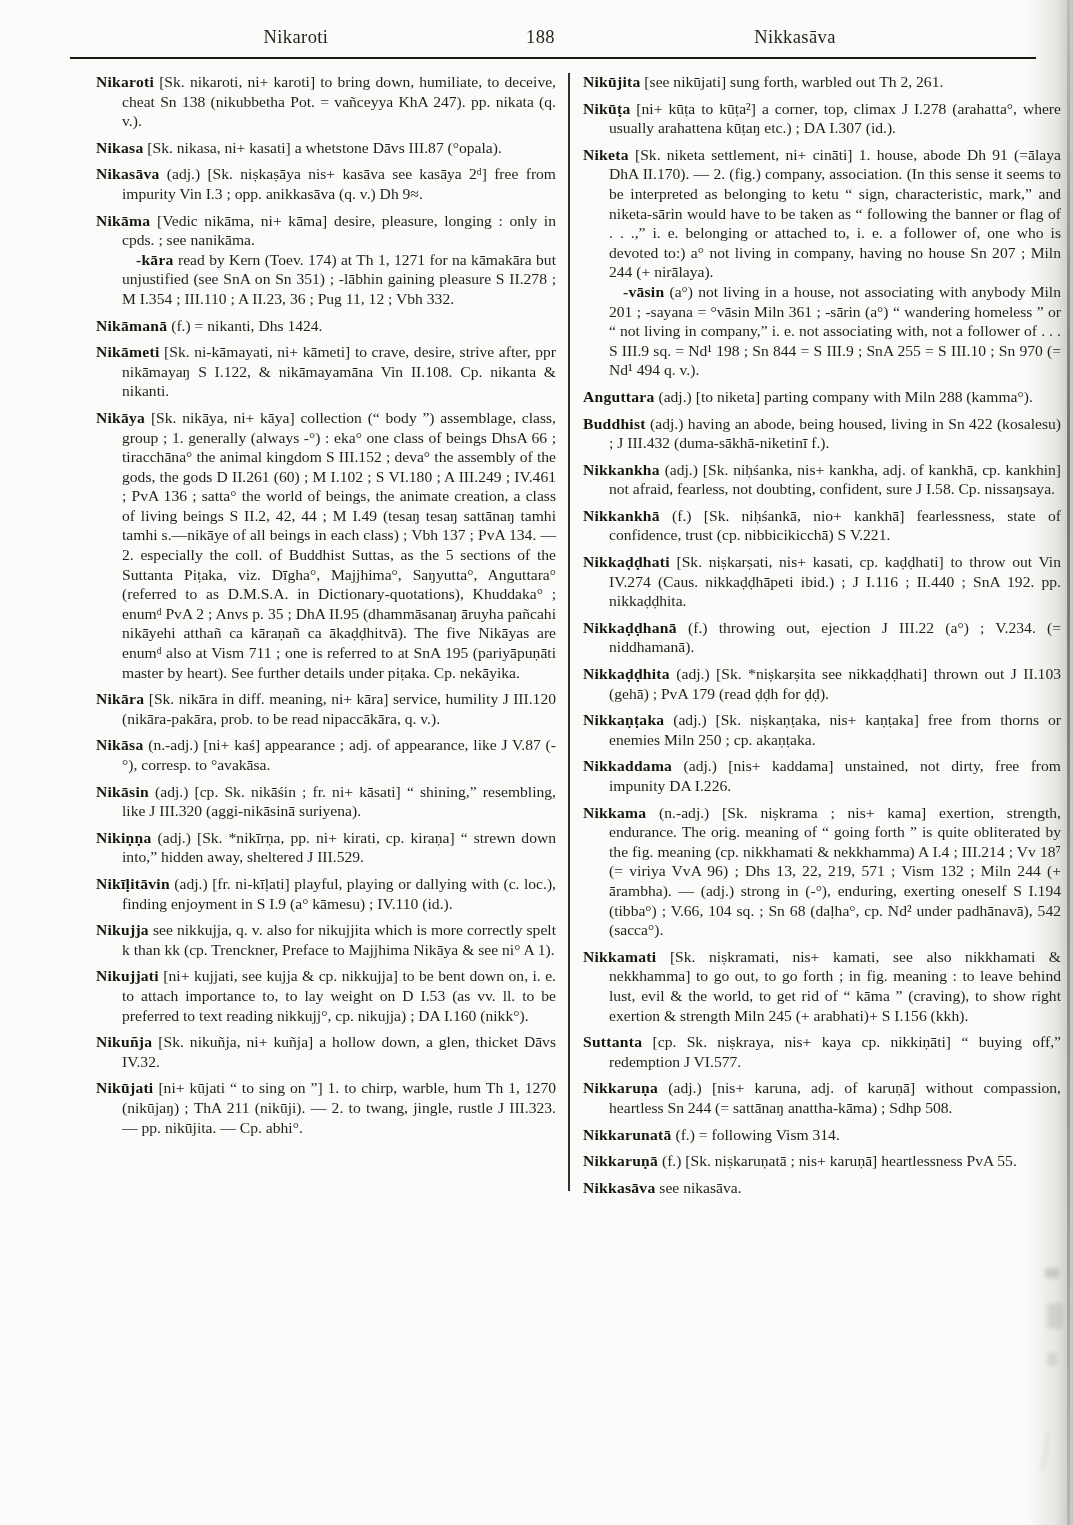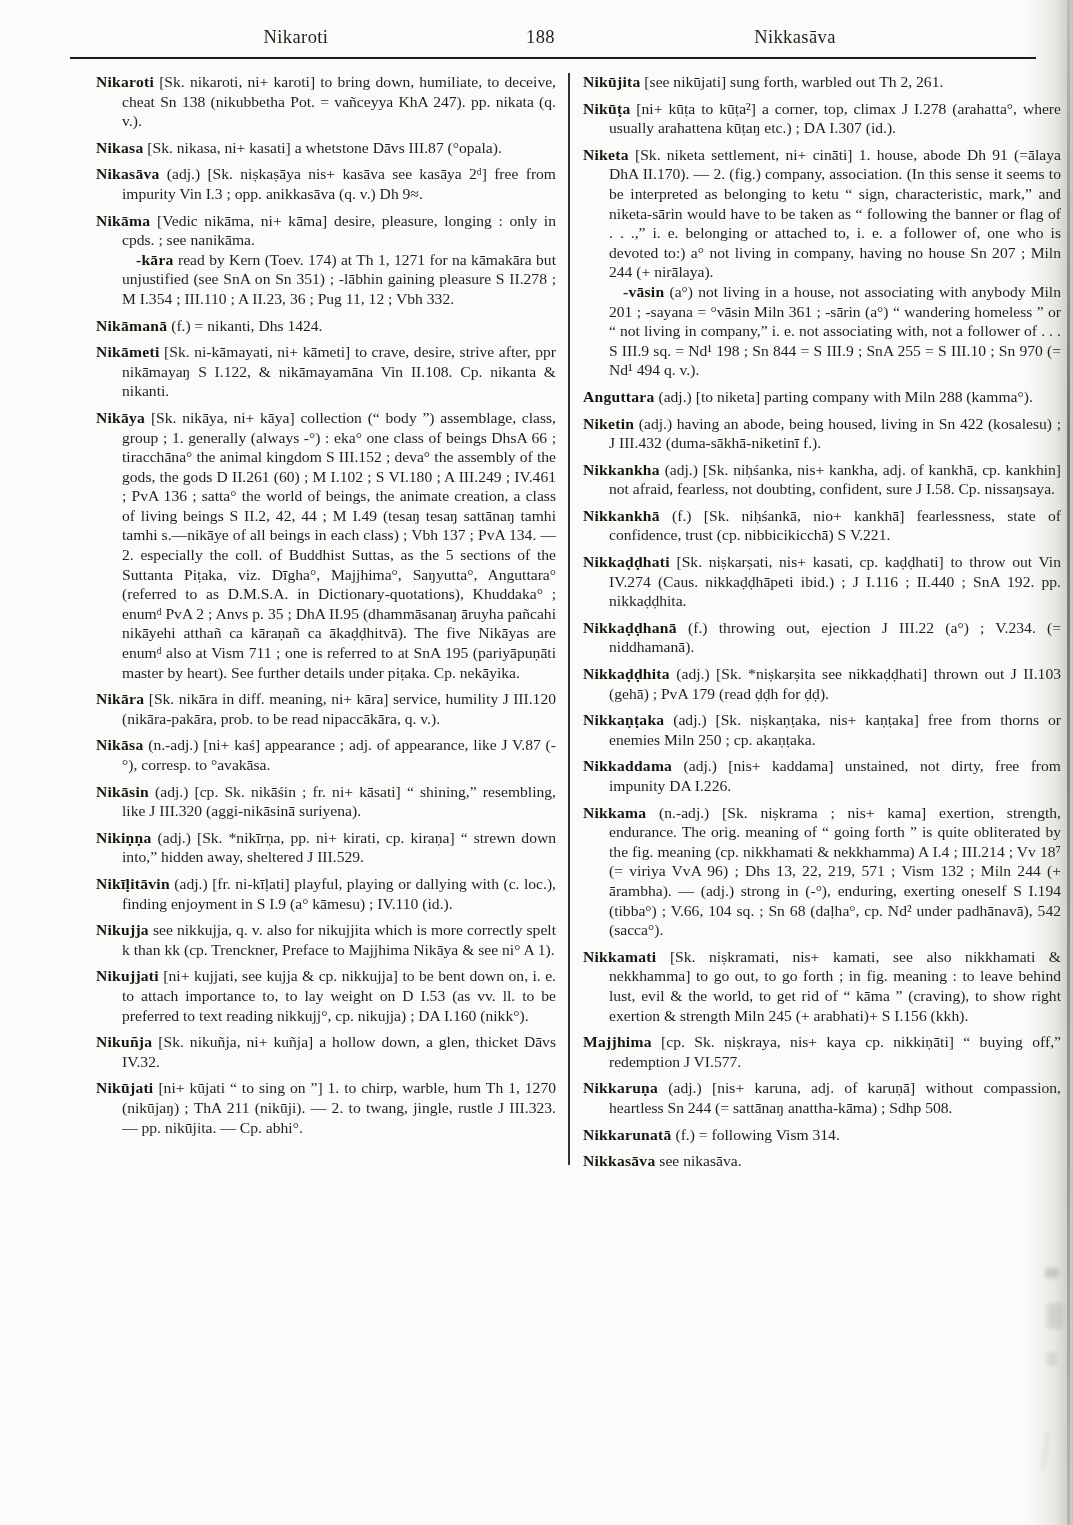--- a/index.html
+++ b/index.html
@@ -108,46 +108,47 @@
 
           <p class="entry"><b class="hw">Nikūjita</b><span> [see nikūjati] sung forth, warbled out Th 2, 261.</span></p>
 
           <p class="entry"><b class="hw">Nikūṭa</b><span> [ni+ kūṭa to kūṭa²] a corner, top, climax J I.278 (arahatta°, where usually arahattena kūṭaŋ etc.) ; DA I.307 (id.).</span></p>
 
           <p class="entry"><b class="hw">Niketa</b><span> [Sk. niketa settlement, ni+ cināti] 1. house, abode Dh 91 (=ālaya DhA II.170). — 2. (fig.) company, association.  (In this sense it seems to be interpreted as belonging to ketu “ sign, characteristic, mark,” and niketa-sārin would have to be taken as “ following the banner or flag of . . .,” i. e. belonging or attached to, i. e. a follower of, one who is devoted to:)   a° not living in company, having no house Sn 207 ; Miln 244 (+ nirālaya).</span></p>
           <p class="sub"><b class="hw">-vāsin</b><span> (a°) not living in a house, not associating with anybody Miln 201 ; -sayana = °vāsin Miln 361 ; -sārin (a°) “ wandering homeless ” or “ not living in company,” i. e. not associating with, not a follower of . . . S III.9 sq. = Nd¹ 198 ; Sn 844 = S III.9 ; SnA 255 = S III.10 ; Sn 970 (= Nd¹ 494 q. v.).</span></p>
 
           <p class="entry"><b class="hw">Anguttara</b><span> (adj.) [to niketa] parting company with Miln 288 (kamma°).</span></p>
 
-          <p class="entry"><b class="hw">Niketin</b><span> (adj.) having an abode, being housed, living in Sn 422 (kosalesu) ; J III.432 (duma-sākhā-niketinī f.).</span></p>
+          <p class="entry"><b class="hw">Buddhist</b><span> (adj.) having an abode, being housed, living in Sn 422 (kosalesu) ; J III.432 (duma-sākhā-niketinī f.).</span></p>
 
           <p class="entry"><b class="hw">Nikkankha</b><span> (adj.) [Sk. niḥśanka, nis+ kankha, adj. of kankhā, cp. kankhin] not afraid, fearless, not doubting, confident, sure J I.58.   Cp. nissaŋsaya.</span></p>
 
           <p class="entry"><b class="hw">Nikkankhā</b><span> (f.) [Sk. niḥśankā, nio+ kankhā] fearlessness, state of confidence, trust (cp. nibbicikicchā) S V.221.</span></p>
 
           <p class="entry"><b class="hw">Nikkaḍḍhati</b><span> [Sk. niṣkarṣati, nis+ kasati, cp. kaḍḍhati] to throw out Vin IV.274 (Caus. nikkaḍḍhāpeti ibid.) ; J I.116 ; II.440 ; SnA 192.   pp. nikkaḍḍhita.</span></p>
 
           <p class="entry"><b class="hw">Nikkaḍḍhanā</b><span> (f.) throwing out, ejection J III.22 (a°) ; V.234. (= niddhamanā).</span></p>
 
           <p class="entry"><b class="hw">Nikkaḍḍhita</b><span> (adj.) [Sk. *niṣkarṣita see nikkaḍḍhati] thrown out J II.103 (gehā) ; PvA 179 (read ḍḍh for ḍḍ).</span></p>
 
           <p class="entry"><b class="hw">Nikkaṇṭaka</b><span> (adj.) [Sk. niṣkaṇṭaka, nis+ kaṇṭaka] free from thorns or enemies Miln 250 ; cp. akaṇṭaka.</span></p>
 
           <p class="entry"><b class="hw">Nikkaddama</b><span> (adj.) [nis+ kaddama] unstained, not dirty, free from impunity DA I.226.</span></p>
 
           <p class="entry"><b class="hw">Nikkama</b><span> (n.-adj.) [Sk. niṣkrama ; nis+ kama] exertion, strength, endurance.  The orig. meaning of “ going forth ” is quite obliterated by the fig. meaning (cp. nikkhamati &amp; nekkhamma) A I.4 ; III.214 ; Vv 18⁷ (= viriya VvA 96) ; Dhs 13, 22, 219, 571 ; Vism 132 ; Miln 244 (+ ārambha). — (adj.) strong in (-°), enduring, exerting oneself S I.194 (tibba°) ; V.66, 104 sq. ; Sn 68 (daḷha°, cp. Nd² under padhānavā), 542 (sacca°).</span></p>
 
           <p class="entry"><b class="hw">Nikkamati</b><span> [Sk. niṣkramati, nis+ kamati, see also nikkhamati &amp; nekkhamma] to go out, to go forth ; in fig. meaning : to leave behind lust, evil &amp; the world, to get rid of “ kāma ” (craving), to show right exertion &amp; strength Miln 245 (+ arabhati)+ S I.156 (kkh).</span></p>
 
-          <p class="entry"><b class="hw">Majjhima</b><span> [cp. Sk. niṣkraya, nis+ kaya cp. nikkiṇāti] “ buying off,” redemption J VI.577.</span></p>
+          <p class="entry"><b class="hw">Suttanta</b><span> [cp. Sk. niṣkraya, nis+ kaya cp. nikkiṇāti] “ buying off,” redemption J VI.577.</span></p>
 
           <p class="entry"><b class="hw">Nikkaruṇa</b><span> (adj.) [nis+ karuna, adj. of karuṇā] without compassion, heartless Sn 244 (= sattānaŋ anattha-kāma) ; Sdhp 508.</span></p>
 
           <p class="entry"><b class="hw">Nikkarunatā</b><span> (f.) = following Vism 314.</span></p>
 
+          <p class="entry"><b class="hw">Nikkaruṇā</b><span> (f.) [Sk. niṣkaruṇatā ; nis+ karuṇā] heartlessness PvA 55.</span></p>
 
           <p class="entry"><b class="hw">Nikkasāva</b><span> see nikasāva.</span></p>
 
         </div>
 
     </div>
   </div>
 
   <div class="edge-shadow"></div>
   <div class="edge-line"></div>

